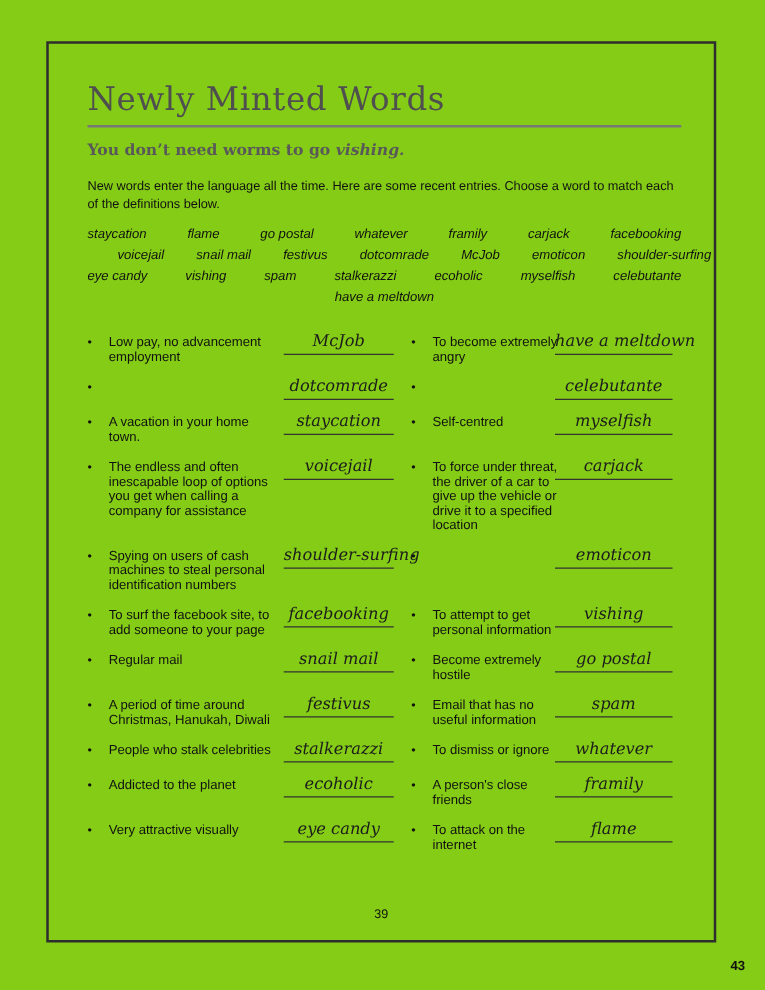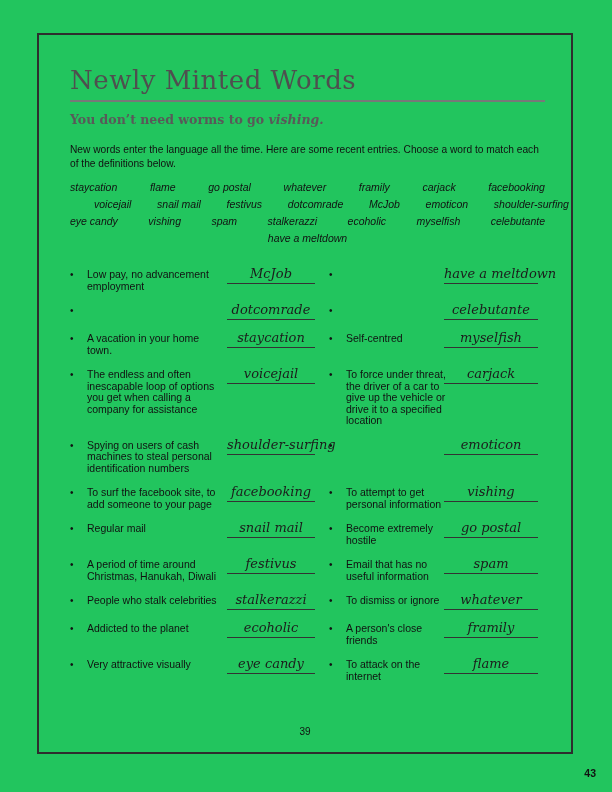--- a/index.html
+++ b/index.html
@@ -5,21 +5,21 @@
   html, body {
     margin: 0; padding: 0;
     width: 612px; height: 792px;
     background: #ffffff;
     font-family: "Liberation Sans", sans-serif;
     color: #111111;
   }
   .page {
     position: relative;
     width: 612px; height: 792px;
-    background: #22c55e;
+    background: #84cc16;
     overflow: hidden;
   }
   .sheet {
     position: absolute;
     left: 37px; top: 33px;
     width: 536px; height: 721px;
     border: 2px solid #2e2e2e;
     box-sizing: border-box;
     padding: 30px 26px 0 31px;
     overflow: hidden;
@@ -170,20 +170,22 @@
         <div class="def-cell left">
             <span class="bullet">•</span>
             <span class="def-text">Low pay, no advancement
 employment</span>
           </div>
         <div class="ans">
             <span class="answer">McJob</span>
           </div>
         <div class="def-cell right">
             <span class="bullet">•</span>
+            <span class="def-text">To become extremely
+angry</span>
           </div>
         <div class="ans">
             <span class="answer">have a meltdown</span>
           </div>
       </div>
 
       <div class="def-row">
         <div class="def-cell left">
             <span class="bullet">•</span>
           </div>

